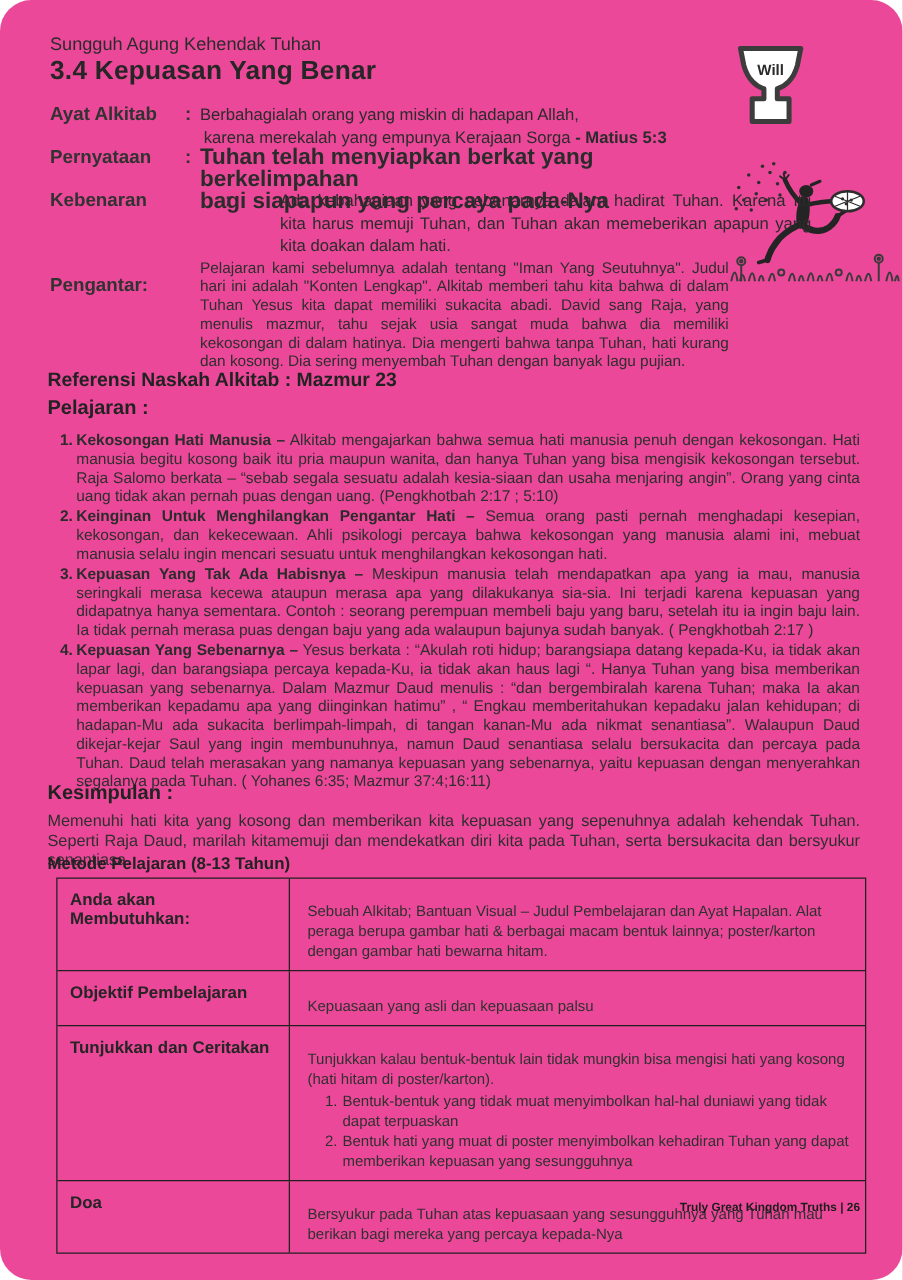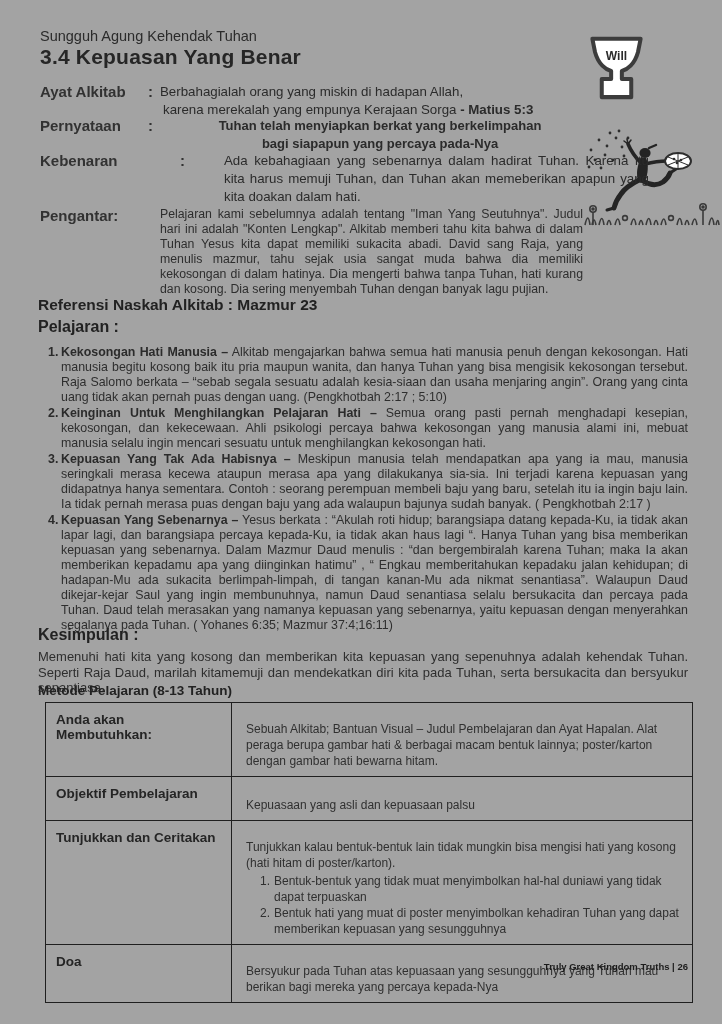--- a/index.html
+++ b/index.html
@@ -1,42 +1,42 @@
 <!DOCTYPE html>
 <html><head>
 <meta charset="utf-8">
 <style>
   * { margin:0; padding:0; box-sizing:border-box; }
   html,body { background:#ffffff; }
   body { font-family:"Liberation Sans","DejaVu Sans",sans-serif; color:#2b2b2b; }
-  .page { position:relative; width:722px; height:1024px; background:#a3a3a3; overflow:hidden; }
+  .page { position:relative; width:722px; height:1024px; background:#ec4899; overflow:hidden;border-radius:25px; }
 
   
   .header { position:absolute; left:40px; top:28px; }
   .suptitle { font-size:14.5px; color:#2b2b2b; }
   .title { font-size:21px; font-weight:bold; letter-spacing:.2px; margin-top:1px; color:#262626; }
 
   
   .trophy { position:absolute; left:583px; top:34px; width:67px; height:74px; }
   
   .sower { position:absolute; left:579px; top:124px; width:142px; height:106px; }
 
   
   .inforow { position:absolute; left:40px; display:grid; grid-template-columns:108px 12px 1fr; }
   .inforow .lbl { font-weight:bold; font-size:15px; color:#323232; }
   .inforow .colon { font-weight:bold; font-size:15px; color:#323232; }
   .row-ayat { top:83px; width:560px; }
   .row-ayat .val { font-size:13.3px; line-height:17.5px; }
   .row-ayat .l2 { padding-left:3px; }
   .row-pernyataan { top:117px; width:560px; }
-  .row-pernyataan .val { font-size:13px; line-height:17.5px; font-weight:bold;text-align:center; }
+  .row-pernyataan .val { font-size:18px; line-height:17.5px; font-weight:bold; }
   .row-kebenaran { top:152px; width:545px;gap:32px; }
   .row-kebenaran .val { font-size:13.3px; line-height:17.8px; text-align:justify; width:425px; }
   .row-pengantar { top:207px; width:545px; }
-  .row-pengantar .lbl { font-size:15px; }
+  .row-pengantar .lbl { font-size:15px;margin-top:13px; }
   .row-pengantar .val { font-size:12.3px; line-height:15px; text-align:justify; width:423px; color:#2e2e2e; }
   b.ref { font-weight:bold; }
 
   
   .h-referensi { position:absolute; left:38px; top:296px; font-size:15.5px; font-weight:bold; color:#222; }
   .h-pelajaran { position:absolute; left:38px; top:318px; font-size:16px; font-weight:bold; color:#222; }
   .h-kesimpulan { position:absolute; left:38px; top:626px; font-size:16px; font-weight:bold; color:#222; }
   .h-metode { position:absolute; left:38px; top:683px; font-size:13.5px; font-weight:bold; color:#222; }
 
   
@@ -166,21 +166,21 @@
   <div class="h-referensi">Referensi Naskah Alkitab : Mazmur 23</div>
   <div class="h-pelajaran">Pelajaran  :</div>
 
   <div class="lessons">
     <div class="li">
       <span class="num">1.</span>
       <p><b>Kekosongan Hati Manusia –</b> <span>Alkitab mengajarkan bahwa semua hati manusia penuh dengan kekosongan. Hati manusia begitu kosong baik itu pria maupun wanita, dan hanya Tuhan yang bisa mengisik kekosongan tersebut. Raja Salomo berkata – “sebab segala sesuatu adalah kesia-siaan dan usaha menjaring angin”. Orang yang cinta uang tidak akan pernah puas dengan uang. (Pengkhotbah 2:17 ; 5:10)</span></p>
     </div>
     <div class="li">
       <span class="num">2.</span>
-      <p><b>Keinginan Untuk Menghilangkan Pelajaran Hati –</b> <span>Semua orang pasti pernah menghadapi kesepian, kekosongan, dan kekecewaan. Ahli psikologi percaya bahwa kekosongan yang manusia alami ini, mebuat manusia selalu ingin mencari sesuatu untuk menghilangkan kekosongan hati.</span></p>
+      <p><b>Keinginan Untuk Menghilangkan Pengantar Hati –</b> <span>Semua orang pasti pernah menghadapi kesepian, kekosongan, dan kekecewaan. Ahli psikologi percaya bahwa kekosongan yang manusia alami ini, mebuat manusia selalu ingin mencari sesuatu untuk menghilangkan kekosongan hati.</span></p>
     </div>
     <div class="li">
       <span class="num">3.</span>
       <p><b>Kepuasan Yang Tak Ada Habisnya –</b> <span>Meskipun manusia telah mendapatkan apa yang ia mau, manusia seringkali merasa kecewa ataupun merasa apa yang dilakukanya sia-sia. Ini terjadi karena kepuasan yang didapatnya hanya sementara. Contoh : seorang perempuan membeli baju yang baru, setelah itu ia ingin baju lain. Ia tidak pernah merasa puas dengan baju yang ada walaupun bajunya sudah banyak. ( Pengkhotbah 2:17 )</span></p>
     </div>
     <div class="li">
       <span class="num">4.</span>
       <p><b>Kepuasan Yang Sebenarnya –</b> <span>Yesus berkata : “Akulah roti hidup; barangsiapa datang kepada-Ku, ia tidak akan lapar lagi, dan barangsiapa percaya kepada-Ku, ia tidak akan haus lagi “. Hanya Tuhan yang bisa memberikan kepuasan yang sebenarnya. Dalam Mazmur Daud menulis : “dan bergembiralah karena Tuhan; maka Ia akan memberikan kepadamu apa yang diinginkan hatimu” , “ Engkau memberitahukan kepadaku jalan kehidupan; di hadapan-Mu ada sukacita berlimpah-limpah, di tangan kanan-Mu ada nikmat senantiasa”. Walaupun Daud dikejar-kejar Saul yang ingin membunuhnya, namun Daud senantiasa selalu bersukacita dan percaya pada Tuhan. Daud telah merasakan yang namanya kepuasan yang sebenarnya, yaitu kepuasan dengan menyerahkan segalanya pada Tuhan. ( Yohanes 6:35; Mazmur 37:4;16:11)</span></p>
     </div>
   </div>

